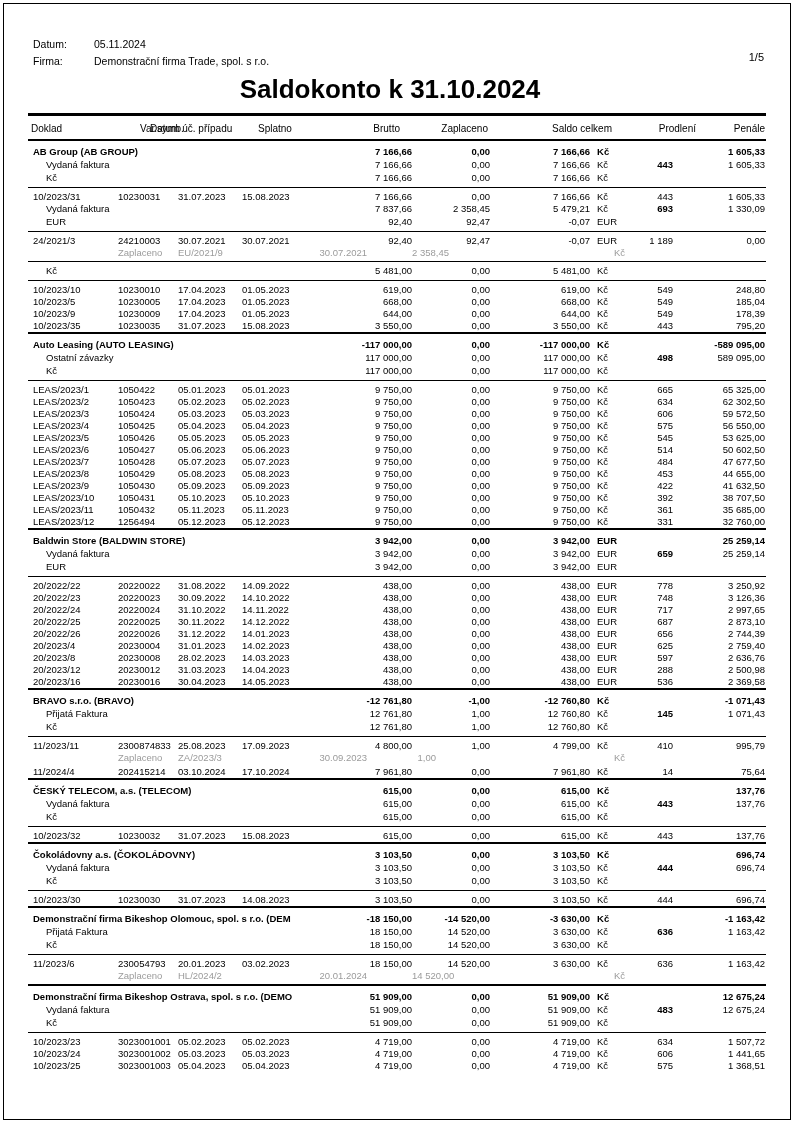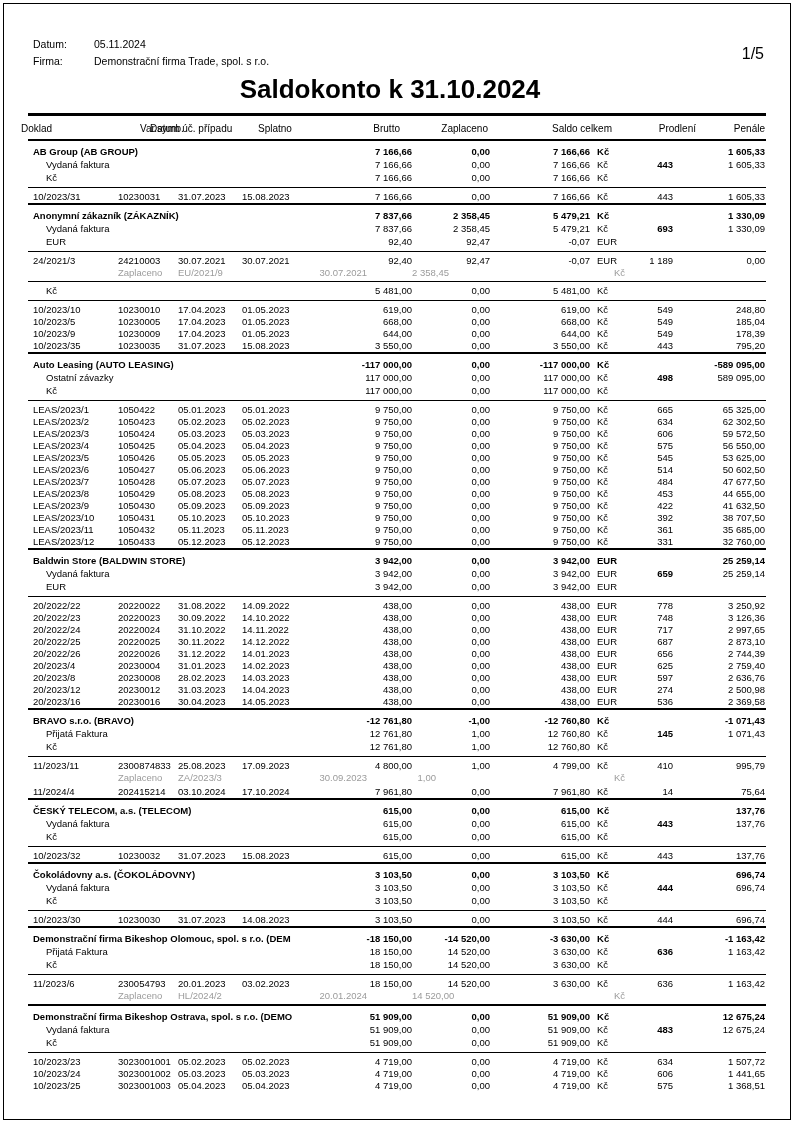--- a/index.html
+++ b/index.html
@@ -4,21 +4,21 @@
 <style>
   html,body{margin:0;padding:0}
   body{
     width:794px;height:1123px;background:#fff;color:#000;position:relative;overflow:hidden;
     font-family:"Liberation Sans","DejaVu Sans",sans-serif;
   }
   .page-border{position:absolute;inset:3px;border:1px solid #000;pointer-events:none}
   .info{position:absolute;top:36px;left:33px;font-size:10.5px;line-height:17px}
   .info-row{display:flex}
   .info-lbl{width:61px}
-  .pageno{position:absolute;top:45px;right:30px;font-size:16px}
+  .pageno{position:absolute;top:51px;right:30px;font-size:11px}
   .title{position:absolute;top:74px;left:0;width:780px;text-align:center;font-size:26px;font-weight:700;margin:0}
   .rule-title{position:absolute;top:113px;left:28px;width:738px;height:3px;background:#000}
   .colheads{position:absolute;top:123px;left:0;width:794px;height:15px;font-size:10px}
   .colheads span{position:absolute;top:0;white-space:nowrap}
   .rule-header{position:absolute;top:139px;left:28px;width:738px;height:2px;background:#000}
   table{position:absolute;top:141px;left:28px;width:738px;border-collapse:collapse;table-layout:fixed;font-size:9.5px}
   td{padding:0;line-height:12px;white-space:nowrap;overflow:visible;vertical-align:bottom;font-size:9.5px}
   td.txt{padding-left:5px}
   td.spl{padding-left:9px}
   td.name{padding-left:5px}
@@ -54,21 +54,21 @@
   </div>
 </div>
 
 <div class="pageno">1/5</div>
 
 <div class="title">Saldokonto k 31.10.2024</div>
 
 <div class="rule-title"></div>
 
 <div class="colheads">
-    <span style="left: 21px; text-align: center;">Doklad</span>
+    <span style="left: 31px; text-align: center;">Doklad</span>
     <span style="left: 92px; margin-left: 48px;">Var.symb.</span>
     <span style="left: 150px;">Datum úč. případu</span>
     <span style="left: 258px;">Splatno</span>
     <span style="right: 394px; margin-left: 30px;">Brutto</span>
     <span style="right: 306px;">Zaplaceno</span>
     <span style="right: 182px;">Saldo celkem</span>
     <span style="right: 98px;">Prodlení</span>
     <span style="right: 29px;">Penále</span>
   </div>
 
@@ -120,29 +120,20 @@
         <td class="txt">10230031</td>
         <td class="txt">31.07.2023</td>
         <td class="spl">15.08.2023</td>
         <td class="num">7 166,66</td>
         <td class="num">0,00</td>
         <td class="num">7 166,66</td>
         <td class="cur">Kč</td>
         <td class="num pro">443</td>
         <td class="num pen">1 605,33</td>
       </tr>
-      <tr class="row-group">
-        <td class="name b" colspan="4">Anonymní zákazník (ZÁKAZNÍK)</td>
-        <td class="num b">7 837,66</td>
-        <td class="num b">2 358,45</td>
-        <td class="num b">5 479,21</td>
-        <td class="cur b">Kč</td>
-        <td class="num pro"></td>
-        <td class="num pen b">1 330,09</td>
-      </tr>
       <tr class="row-doctype">
         <td class="name ind" colspan="4">Vydaná faktura</td>
         <td class="num">7 837,66</td>
         <td class="num">2 358,45</td>
         <td class="num">5 479,21</td>
         <td class="cur">Kč</td>
         <td class="num pro b">693</td>
         <td class="num pen">1 330,09</td>
       </tr>
       <tr class="row-currency">
@@ -388,21 +379,21 @@
         <td class="spl">05.11.2023</td>
         <td class="num">9 750,00</td>
         <td class="num">0,00</td>
         <td class="num">9 750,00</td>
         <td class="cur">Kč</td>
         <td class="num pro">361</td>
         <td class="num pen">35 685,00</td>
       </tr>
       <tr class="row-detail">
         <td class="txt">LEAS/2023/12</td>
-        <td class="txt">1050433</td>
+        <td class="txt">1256494</td>
         <td class="txt">05.12.2023</td>
         <td class="spl">05.12.2023</td>
         <td class="num">9 750,00</td>
         <td class="num">0,00</td>
         <td class="num">9 750,00</td>
         <td class="cur">Kč</td>
         <td class="num pro">331</td>
         <td class="num pen">32 760,00</td>
       </tr>
       <tr class="row-group">
@@ -518,21 +509,21 @@
       </tr>
       <tr class="row-detail">
         <td class="txt">20/2023/12</td>
         <td class="txt">20230012</td>
         <td class="txt">31.03.2023</td>
         <td class="spl">14.04.2023</td>
         <td class="num">438,00</td>
         <td class="num">0,00</td>
         <td class="num">438,00</td>
         <td class="cur">EUR</td>
-        <td class="num pro">274</td>
+        <td class="num pro">288</td>
         <td class="num pen">2 500,98</td>
       </tr>
       <tr class="row-detail">
         <td class="txt">20/2023/16</td>
         <td class="txt">20230016</td>
         <td class="txt">30.04.2023</td>
         <td class="spl">14.05.2023</td>
         <td class="num">438,00</td>
         <td class="num">0,00</td>
         <td class="num">438,00</td>

